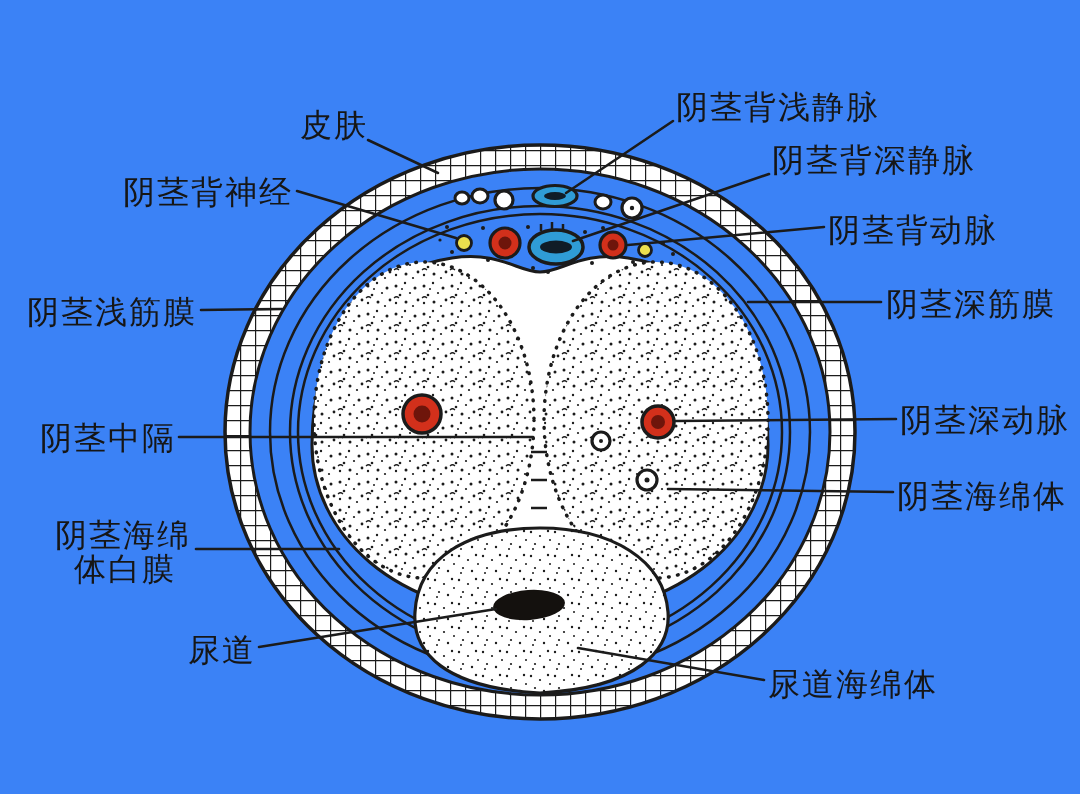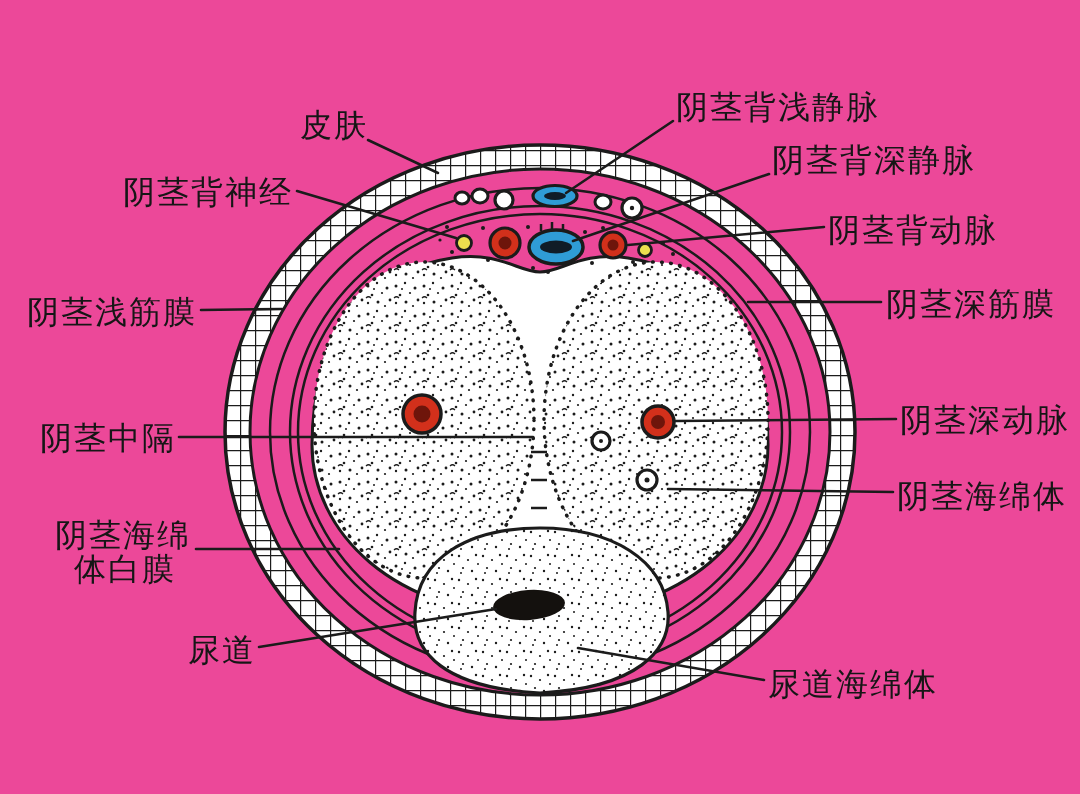--- a/index.html
+++ b/index.html
@@ -1,16 +1,16 @@
 <!DOCTYPE html>
 <html lang="zh"><head>
 <meta charset="utf-8">
 <style>
   html,body{margin:0;padding:0;background:#ffffff;}
-  .canvas{width:1080px;height:794px;background:#ec4899;position:relative;overflow:hidden;}
+  .canvas{width:1080px;height:794px;background:#3b82f6;position:relative;overflow:hidden;}
   svg{display:block;}
   .ln{fill:none;stroke:#1b1b1b;}
   .w25{stroke-width:2.5px;}
   .w3{stroke-width:3px;}
   .w35{stroke-width:3.5px;}
   .leader{fill:none;stroke:#1b1b1b;stroke-width:2.6px;stroke-linecap:round;}
   .lbl{font-family:"Liberation Serif","DejaVu Serif",serif;font-size:32px;fill:#161616;letter-spacing:2px;}
   .dotted{stroke-dasharray:0.6 8.5;stroke-linecap:round;}
   .ink{fill:#1b1b1b;}
 </style>

